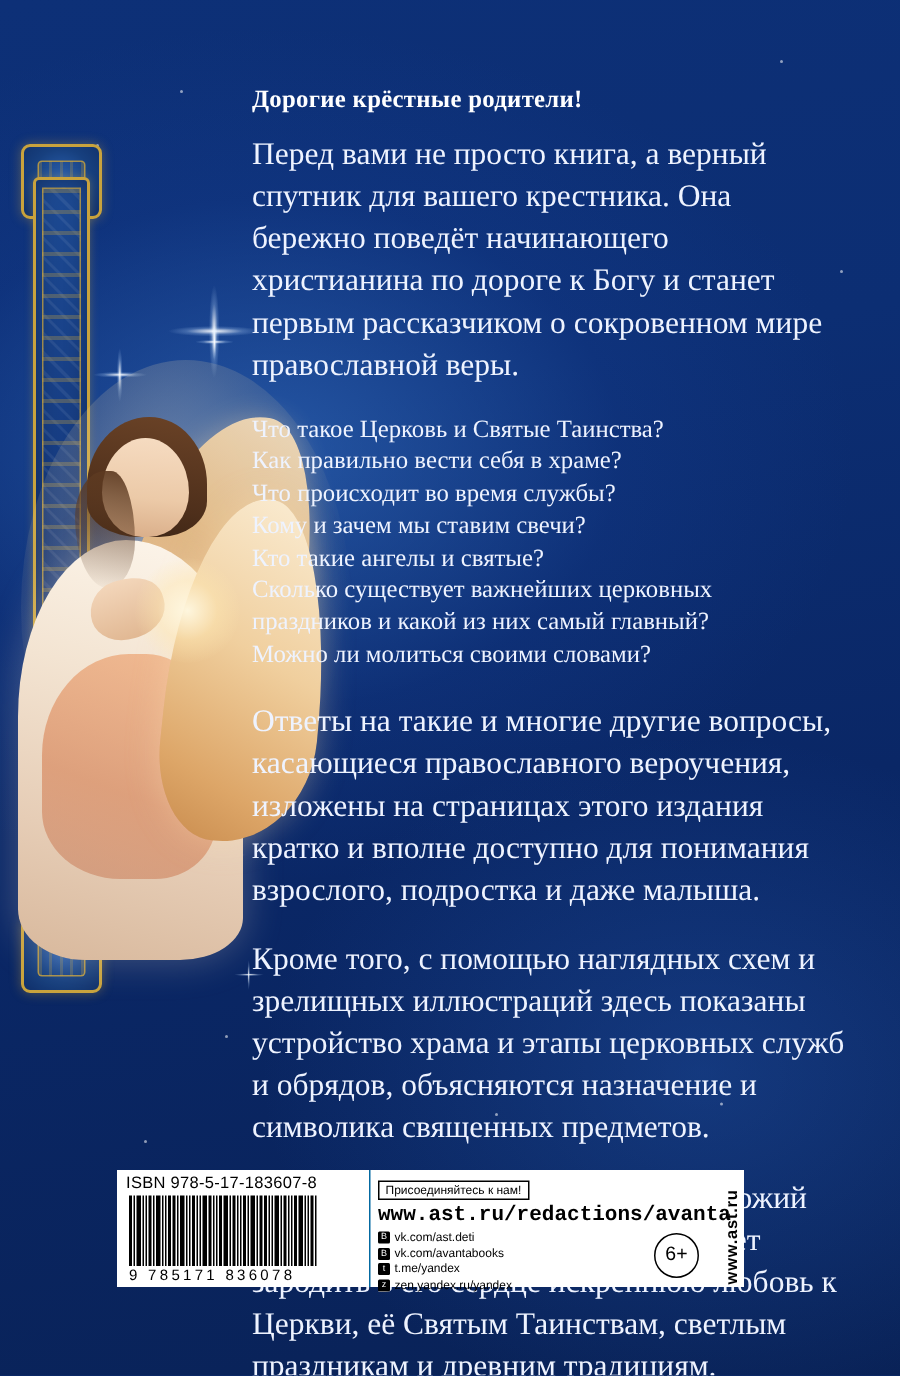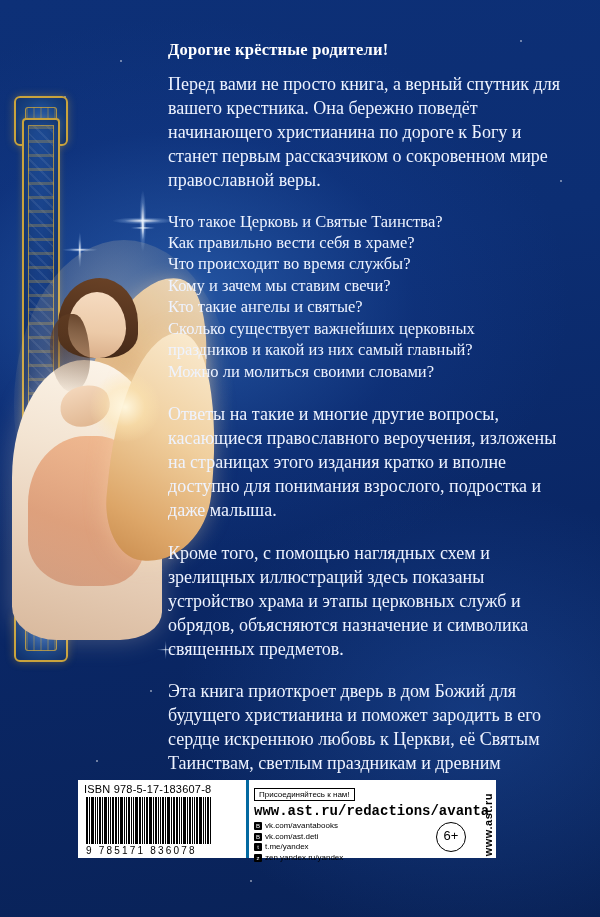--- a/index.html
+++ b/index.html
@@ -225,25 +225,25 @@
     position: absolute;
     left: 168px;
     top: 40px;
     width: 396px;
     color: #f2f6ff;
   }
   .greeting {
     font-size: 16.5px;
     font-weight: bold;
     color: #ffffff;
-    margin: 0 0 12px 0;
+    margin: 16px 0 12px 0;
     letter-spacing: 0.2px;
   }
   .para {
-    font-size: 18px;
+    font-size: 21px;
     line-height: 1.34;
     margin: 0 0 18px 0;
     color: #eef3ff;
   }
   .questions {
     margin: 0 0 20px 0;
   }
   .questions .q {
     font-size: 16.5px;
     line-height: 1.30;
@@ -299,21 +299,21 @@
     margin-top: 1px;
     padding-left: 2px;
   }
   .footer .social {
     flex: 1;
     box-sizing: border-box;
     padding: 3px 4px 3px 5px;
     color: #000;
     font-family: "Liberation Sans", sans-serif;
     position: relative;
-    border-left: 3px solid #0369a1;
+    border-left: 1px solid #0369a1;
   }
   .social .join {
     display: inline-block;
     border: 1px solid #000;
     font-size: 8px;
     padding: 1px 4px;
     margin-bottom: 2px;
   }
   .social .site {
     font-size: 14px;
@@ -490,25 +490,25 @@
       </div>
       <div class="barcode-digits">9 785171 836078</div>
     </div>
 
     <div class="social">
       <div class="join">Присоединяйтесь к нам!</div>
       <div class="site">www.ast.ru/redactions/avanta</div>
       <ul>
         <li>
           <span class="ic">B</span>
-          <span>vk.com/avantabooks</span>
+          <span>vk.com/ast.deti</span>
         </li>
         <li>
           <span class="ic">B</span>
-          <span>vk.com/ast.deti</span>
+          <span>vk.com/avantabooks</span>
         </li>
         <li>
           <span class="ic">t</span>
           <span>t.me/yandex</span>
         </li>
         <li>
           <span class="ic">z</span>
           <span>zen.yandex.ru/yandex</span>
         </li>
       </ul>

